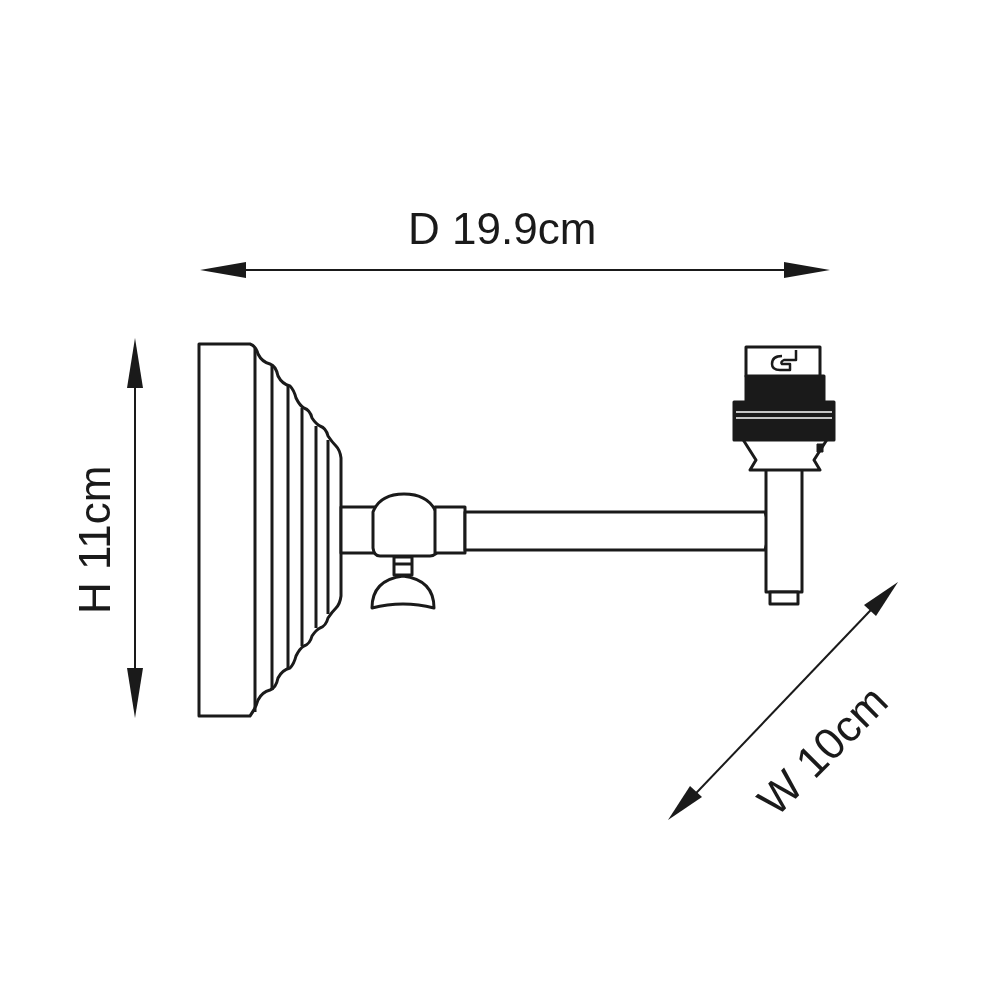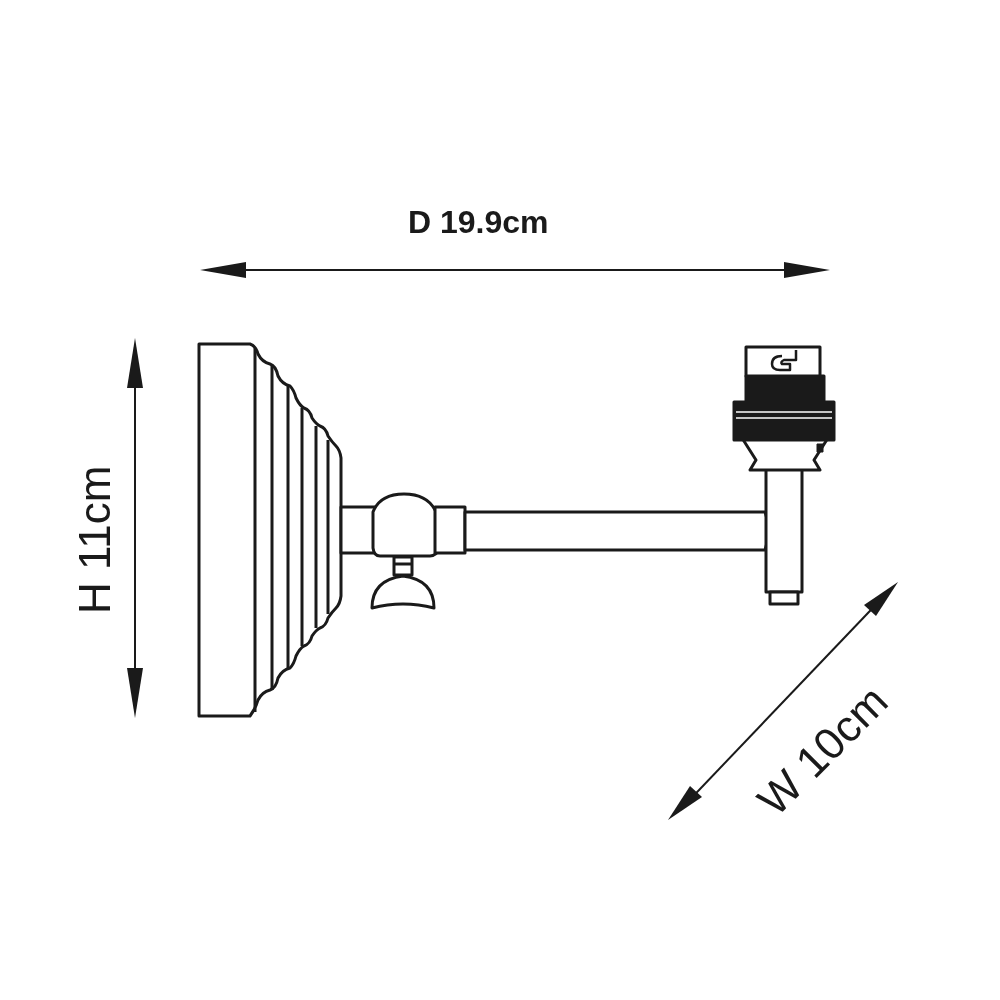--- a/index.html
+++ b/index.html
@@ -1,19 +1,19 @@
 <!DOCTYPE html>
 <html><head>
 <meta charset="utf-8">
 <style>
   html, body { margin:0; padding:0; background:#ffffff; }
   body { width:1000px; height:1000px; position:relative; overflow:hidden; font-family:"Liberation Sans", sans-serif; }
   svg { position:absolute; left:0; top:0; }
   .lbl { position:absolute; font-family:"Liberation Sans", sans-serif; color:#1a1a1a; white-space:nowrap; }
-  #lbl-depth { left:408px; top:204px; font-size:32px;font-weight:bold; }
+  #lbl-depth { left:408px; top:204px; font-size:44px; }
   #lbl-height { left:70px; top:524px; font-size:44px; transform-origin:0 0; transform:rotate(-90deg) translate(-90px,0); }
   #lbl-width { left:748px; top:790px; font-size:44px; transform-origin:0 0; transform:rotate(-45deg); }
 </style>
 </head>
 <body>
 
 <svg width="1000" height="1000" viewBox="0 0 1000 1000">
   <defs>
     <marker id="arr" markerWidth="10" markerHeight="10" refX="9" refY="5" orient="auto" markerUnits="userSpaceOnUse" viewBox="0 0 10 10">
     </marker>

